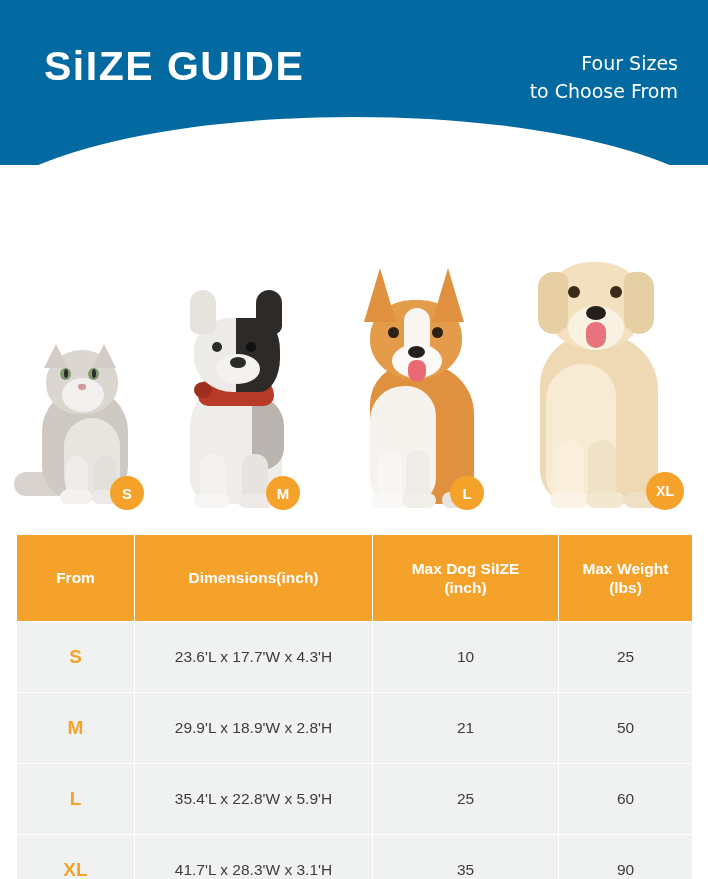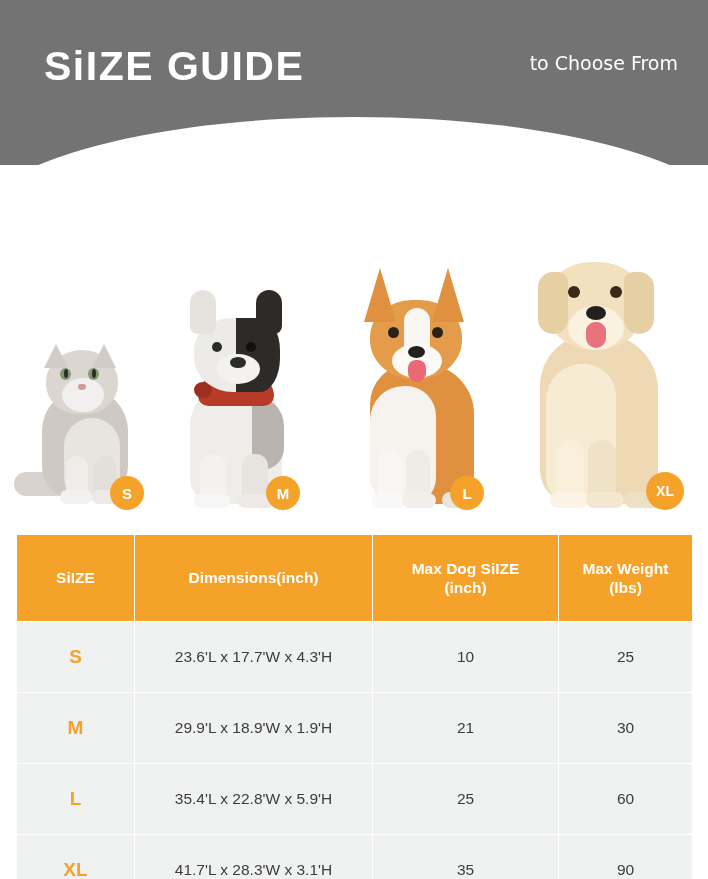--- a/index.html
+++ b/index.html
@@ -13,21 +13,21 @@
     font-family: "Liberation Sans", sans-serif;
     position: relative;
     overflow: hidden;
   }
 
   
   .header {
     position: relative;
     width: 708px;
     height: 165px;
-    background: #737373;
+    background: #0369a1;
     overflow: hidden;
   }
   .header-curve {
     position: absolute;
     left: -4%;
     bottom: -62px;
     width: 108%;
     height: 110px;
     background: #ffffff;
     border-radius: 50% 50% 0 0 / 100% 100% 0 0;
@@ -125,20 +125,21 @@
 
   
   .shape { position: absolute; }
 </style>
 </head>
 <body>
 
 <div class="header">
   <div class="header-title">SiIZE GUIDE</div>
   <div class="header-sub">
+    <div>Four Sizes</div>
     <div>to Choose From</div>
   </div>
   <div class="header-curve"></div>
 </div>
 
 <div class="pets">
 
   <div class="pet" style="left:12px; width:150px; height:200px;">
     <div class="pet-art" style="width:150px;height:200px;">
 
@@ -261,44 +262,44 @@
 <div class="table-wrap">
   <table class="size-table">
     <colgroup>
       <col class="col-size">
       <col class="col-dim">
       <col class="col-length">
       <col class="col-weight">
     </colgroup>
     <thead>
       <tr>
-        <th>SiIZE</th>
+        <th>From</th>
         <th>Dimensions(inch)</th>
         <th>
           <div>Max Dog SiIZE</div>
           <div>(inch)</div>
         </th>
         <th>
           <div>Max Weight</div>
           <div>(lbs)</div>
         </th>
       </tr>
     </thead>
     <tbody>
       <tr>
         <td class="size-cell">S</td>
         <td>23.6'L x 17.7'W x 4.3'H</td>
         <td>10</td>
         <td>25</td>
       </tr>
       <tr>
         <td class="size-cell">M</td>
-        <td>29.9'L x 18.9'W x 1.9'H</td>
+        <td>29.9'L x 18.9'W x 2.8'H</td>
         <td>21</td>
-        <td>30</td>
+        <td>50</td>
       </tr>
       <tr>
         <td class="size-cell">L</td>
         <td>35.4'L x 22.8'W x 5.9'H</td>
         <td>25</td>
         <td>60</td>
       </tr>
       <tr>
         <td class="size-cell">XL</td>
         <td>41.7'L x 28.3'W x 3.1'H</td>

